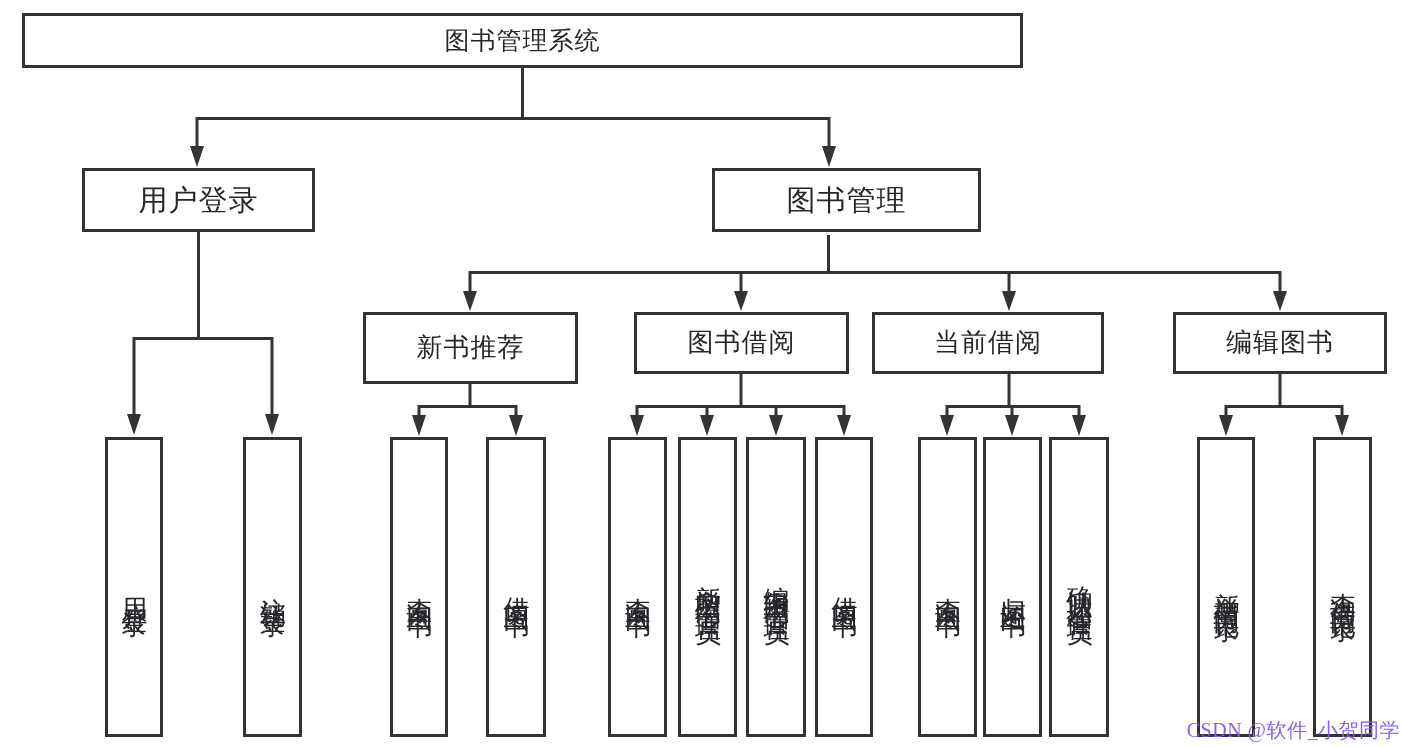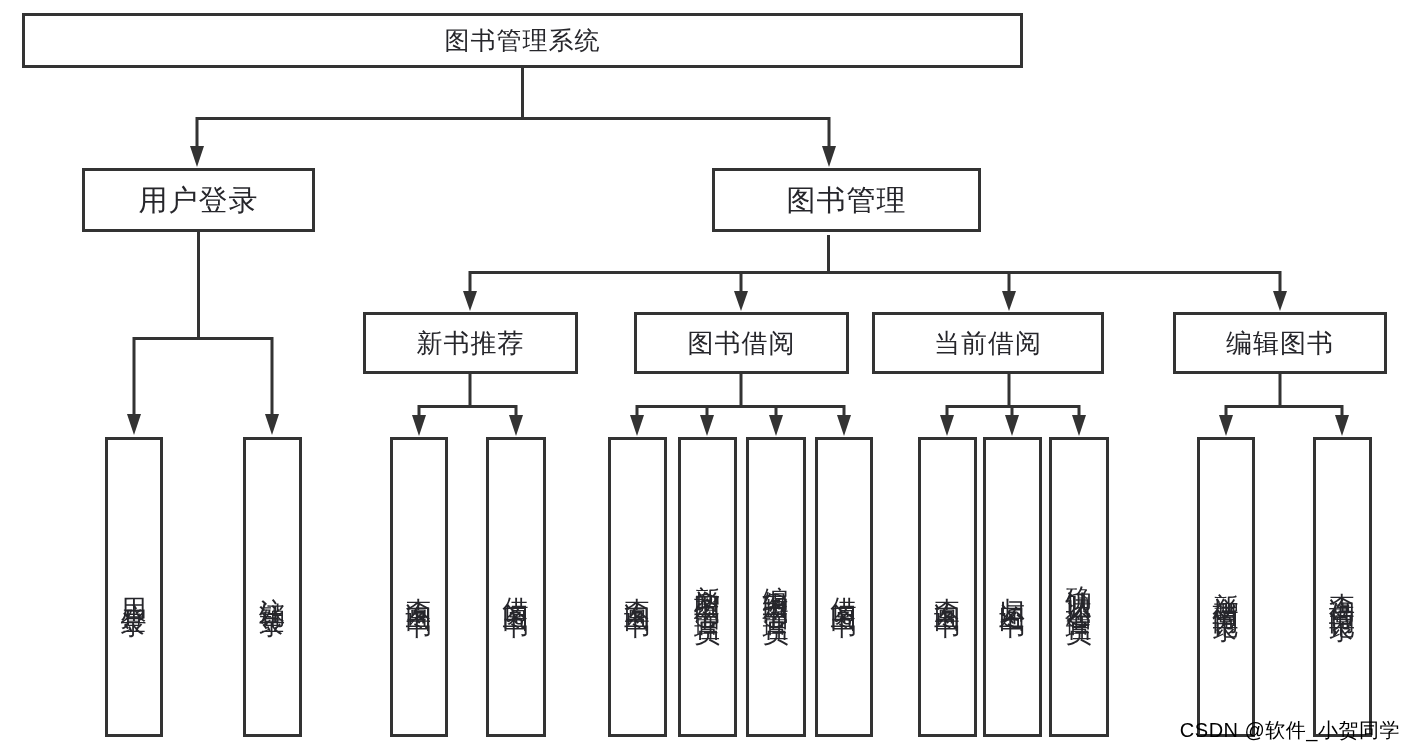--- a/index.html
+++ b/index.html
@@ -1,21 +1,21 @@
 <!DOCTYPE html>
 <html><head>
 <meta charset="utf-8">
 <style>
   html, body { margin: 0; padding: 0; background: #ffffff; }
   .stage {
     position: relative;
     width: 1405px;
     height: 747px;
     background: #ffffff;
-    font-family: Liberation Sans, sans-serif;
+    font-family: Liberation Serif, serif;
     overflow: hidden;
   }
   .connectors {
     position: absolute;
     left: 0; top: 0;
     width: 1405px; height: 747px;
     pointer-events: none;
   }
   .ln { fill: none; stroke: #333333; stroke-width: 3; }
   .ah { fill: #333333; stroke: none; }
@@ -52,21 +52,21 @@
   }
   .f25 { font-size: 25px; }
   .f26 { font-size: 26px; }
   .f29 { font-size: 29px; }
   .watermark {
     position: absolute;
     top: 717px;
     right: 5px;
     font-size: 20px;
     letter-spacing: 0.5px;
-    color: #000000;
+    color: #8b5cf6;
     z-index: 5;
     white-space: nowrap;
   }
 </style>
 </head>
 <body>
 
 <div class="stage">
 
   <svg class="connectors" viewBox="0 0 1405 747" xmlns="http://www.w3.org/2000/svg">
@@ -121,21 +121,21 @@
     <span>图书管理系统</span>
   </div>
 
   <div class="hbox f29" style="left:82px; top:168px; width:233px; height:64px;">
     <span>用户登录</span>
   </div>
   <div class="hbox f29" style="left:712px; top:168px; width:269px; height:64px;">
     <span>图书管理</span>
   </div>
 
-  <div class="hbox f26" style="left:363px; top:312px; width:215px; height:62px;">
+  <div class="hbox f26" style="left:363px; top:312px; width:215px; height:72px;">
     <span>新书推荐</span>
   </div>
   <div class="hbox f26" style="left:634px; top:312px; width:215px; height:62px;">
     <span>图书借阅</span>
   </div>
   <div class="hbox f26" style="left:872px; top:312px; width:232px; height:62px;">
     <span>当前借阅</span>
   </div>
   <div class="hbox f26" style="left:1173px; top:312px; width:214px; height:62px;">
     <span>编辑图书</span>

